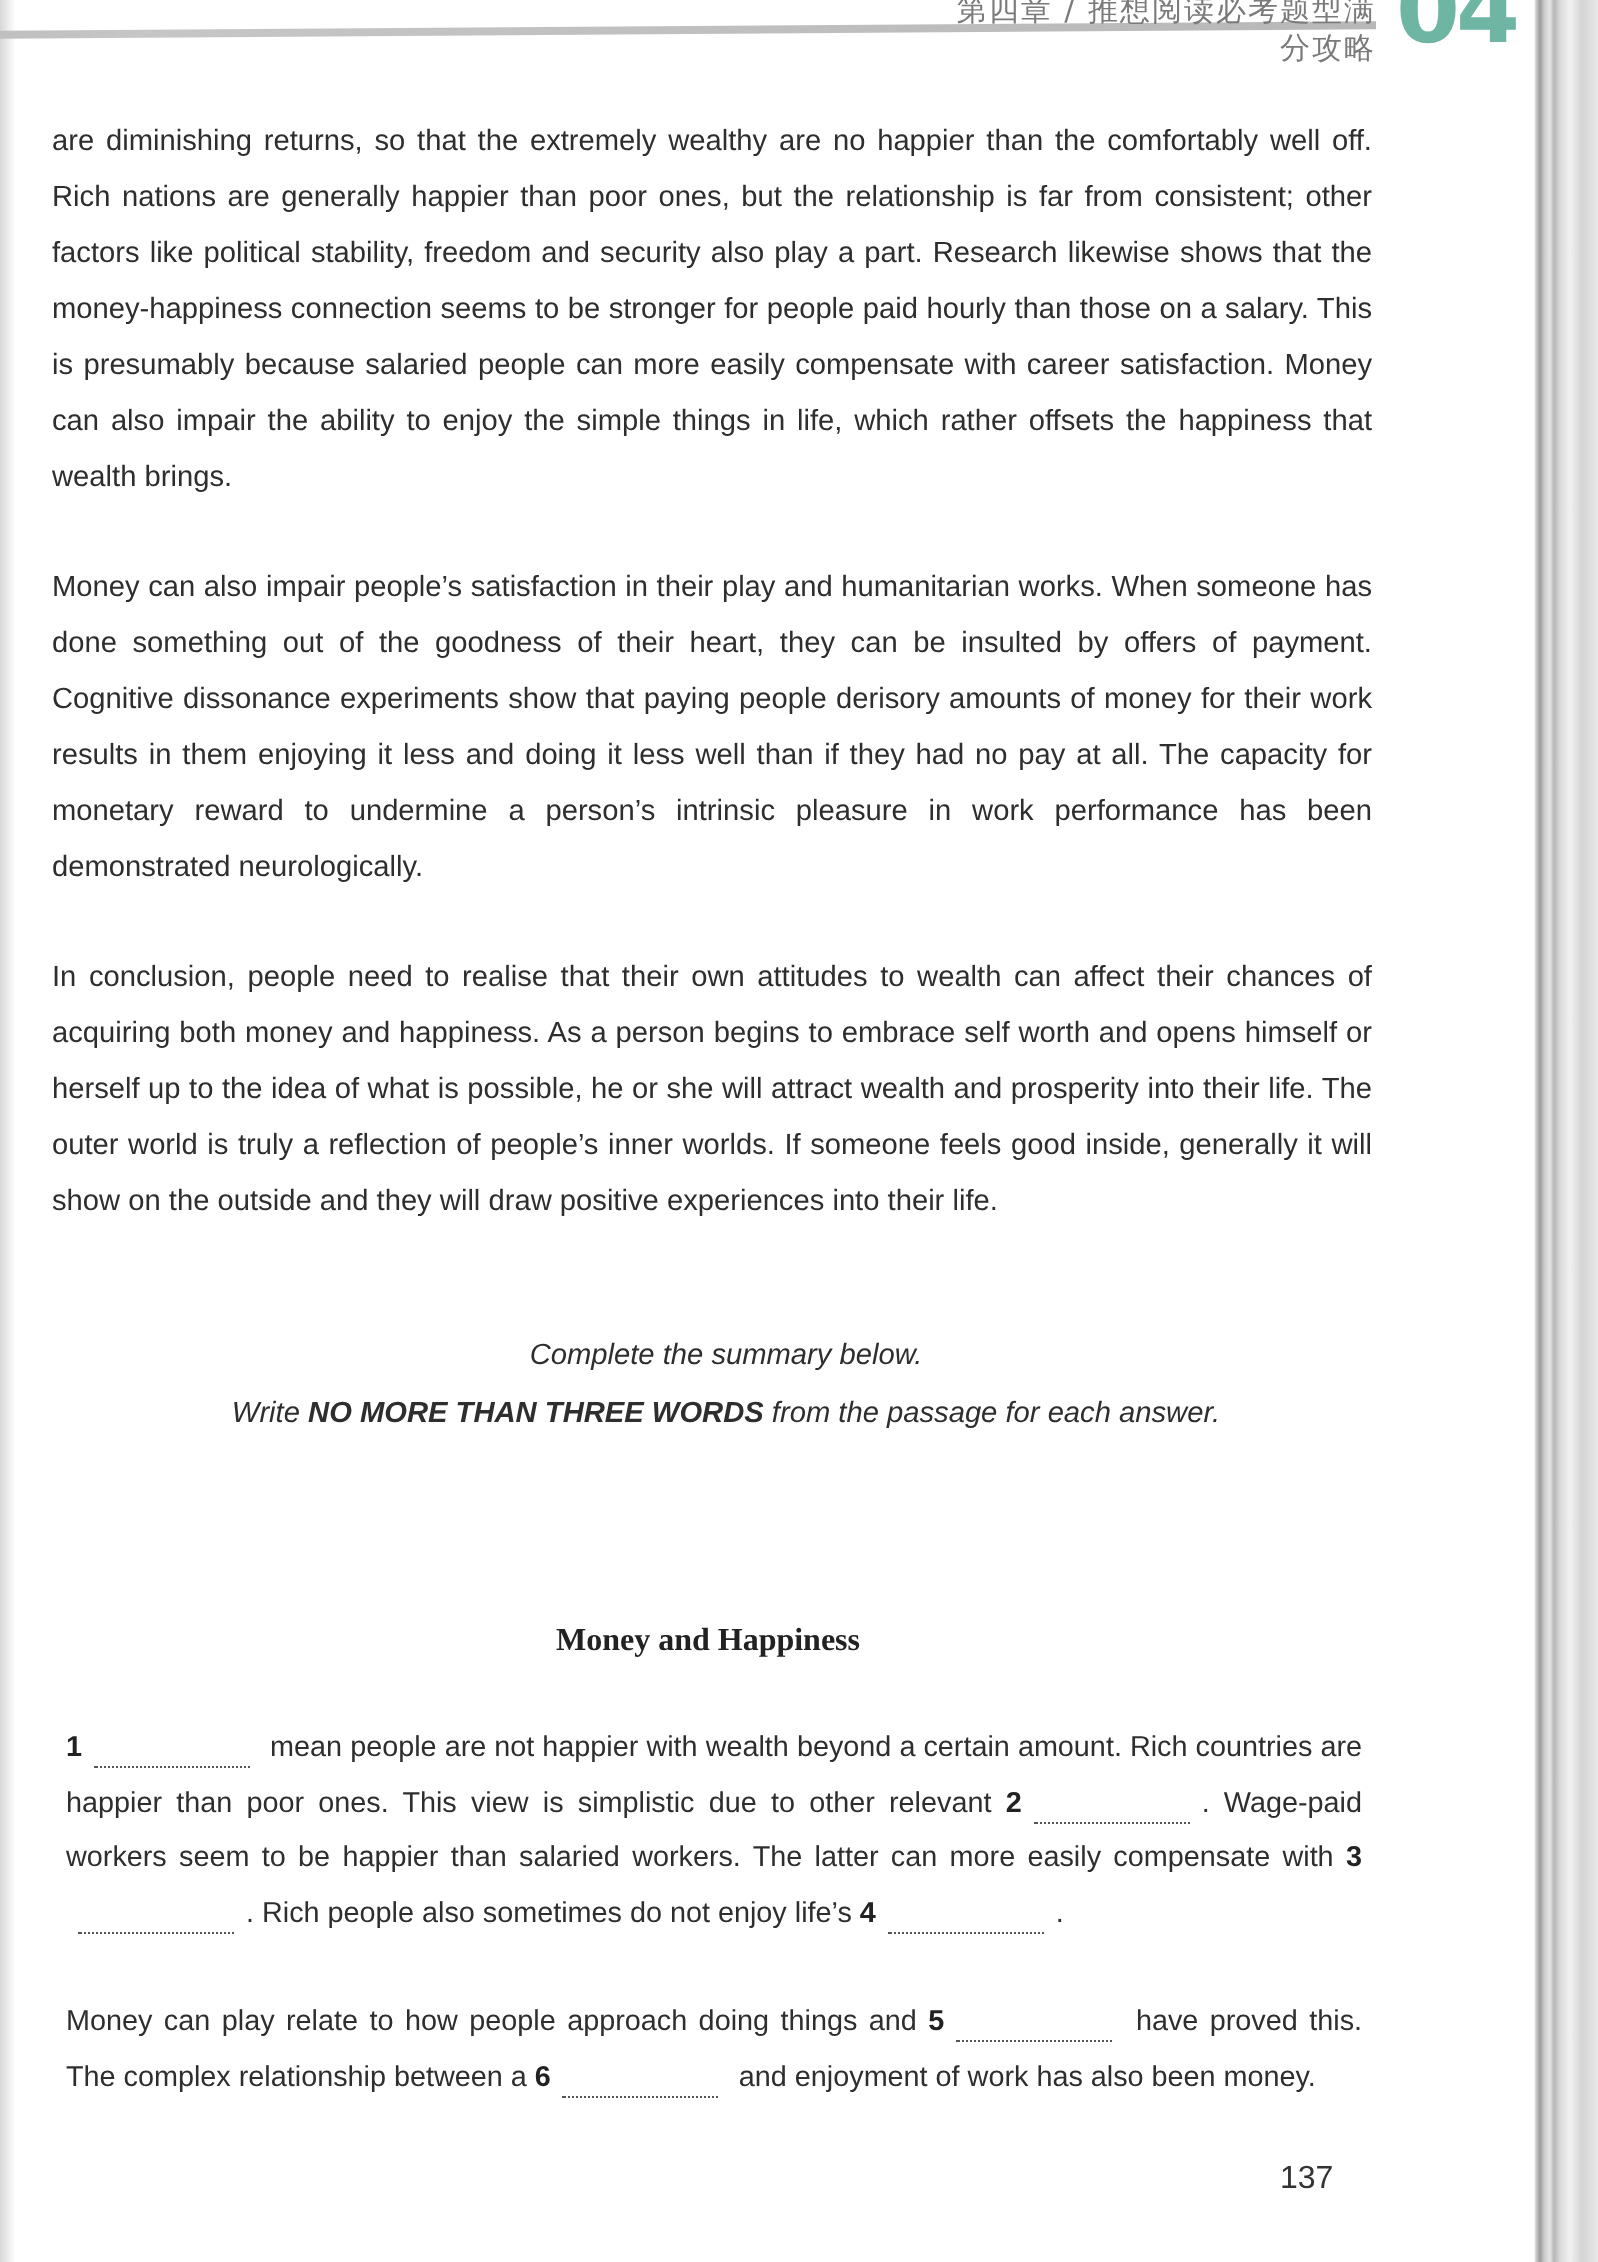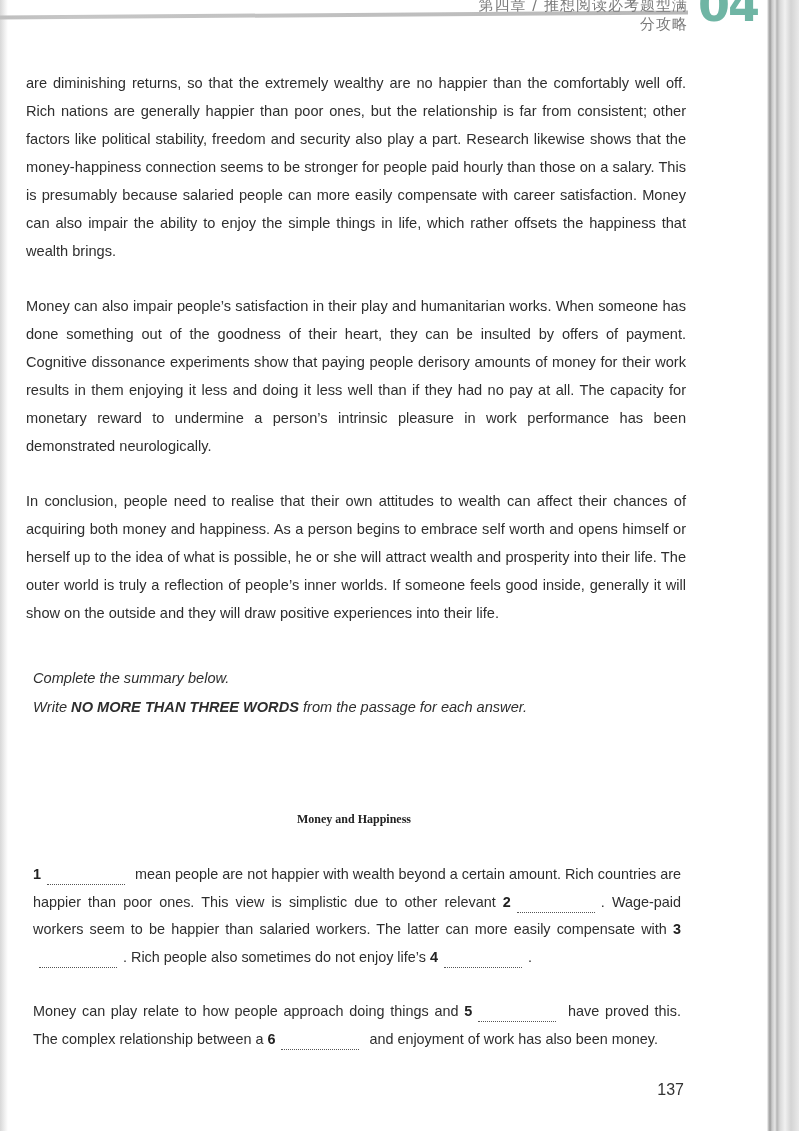--- a/index.html
+++ b/index.html
@@ -30,44 +30,44 @@
     .chapter-number {
       position: absolute; left: 698px; top: -22px;
       font-size: 46px; font-weight: bold; color: #6fb5a4;
       font-family: "DejaVu Sans", sans-serif; letter-spacing: -2px;
     }
     .passage {
       position: absolute; left: 26px; top: 53px; width: 660px;
       font-size: 14.6px; line-height: 28px; text-align: justify;
       color: #2e2e2e;
     }
-    .passage p { margin: 16px 0 27px 0; }
+    .passage p { margin: 4px 0 27px 0; }
     .questions {
       position: absolute; left: 33px; top: 664px; width: 660px;
       font-size: 14.6px; line-height: 29px; color: #2e2e2e;
     }
     .questions .q-title { font-weight: bold; font-style: italic; }
-    .questions .q-line { font-style: italic; }
+    .questions .q-line { font-style: italic; text-align: center; }
     .questions .q-line b { font-style: italic; font-weight: bold; }
     .summary-title {
       position: absolute; left: 0; top: 812px; width: 708px; text-align: center;
-      font-family: "Liberation Serif", serif; font-weight: bold; font-size: 12px; color: #222;
+      font-family: "Liberation Serif", serif; font-weight: bold; font-size: 16px; color: #222;
     }
     .summary {
       position: absolute; left: 33px; top: 842px; width: 648px;
       font-size: 14.4px; line-height: 27.5px; text-align: justify; color: #2e2e2e; margin-top: 19px;
     }
     .summary p { margin: 0 0 27px 0; }
     .num { font-weight: bold; color: #222; }
     .blank {
       display: inline-block; width: 78px; height: 14px; margin: 0 6px;
       border-bottom: 1px dotted #555; vertical-align: -6px;
     }
     .page-number {
-      position: absolute; left: 640px; top: 1081px; width: 44px; text-align: right;
+      position: absolute; left: 640px; top: 1081px; width: 44px; 
       font-size: 16px; color: #333;
     }
   </style>
 </head>
 <body>
 
 <div class="left-shadow"></div>
 <div class="right-edge"></div>
 
 <div class="header-rule"></div>

